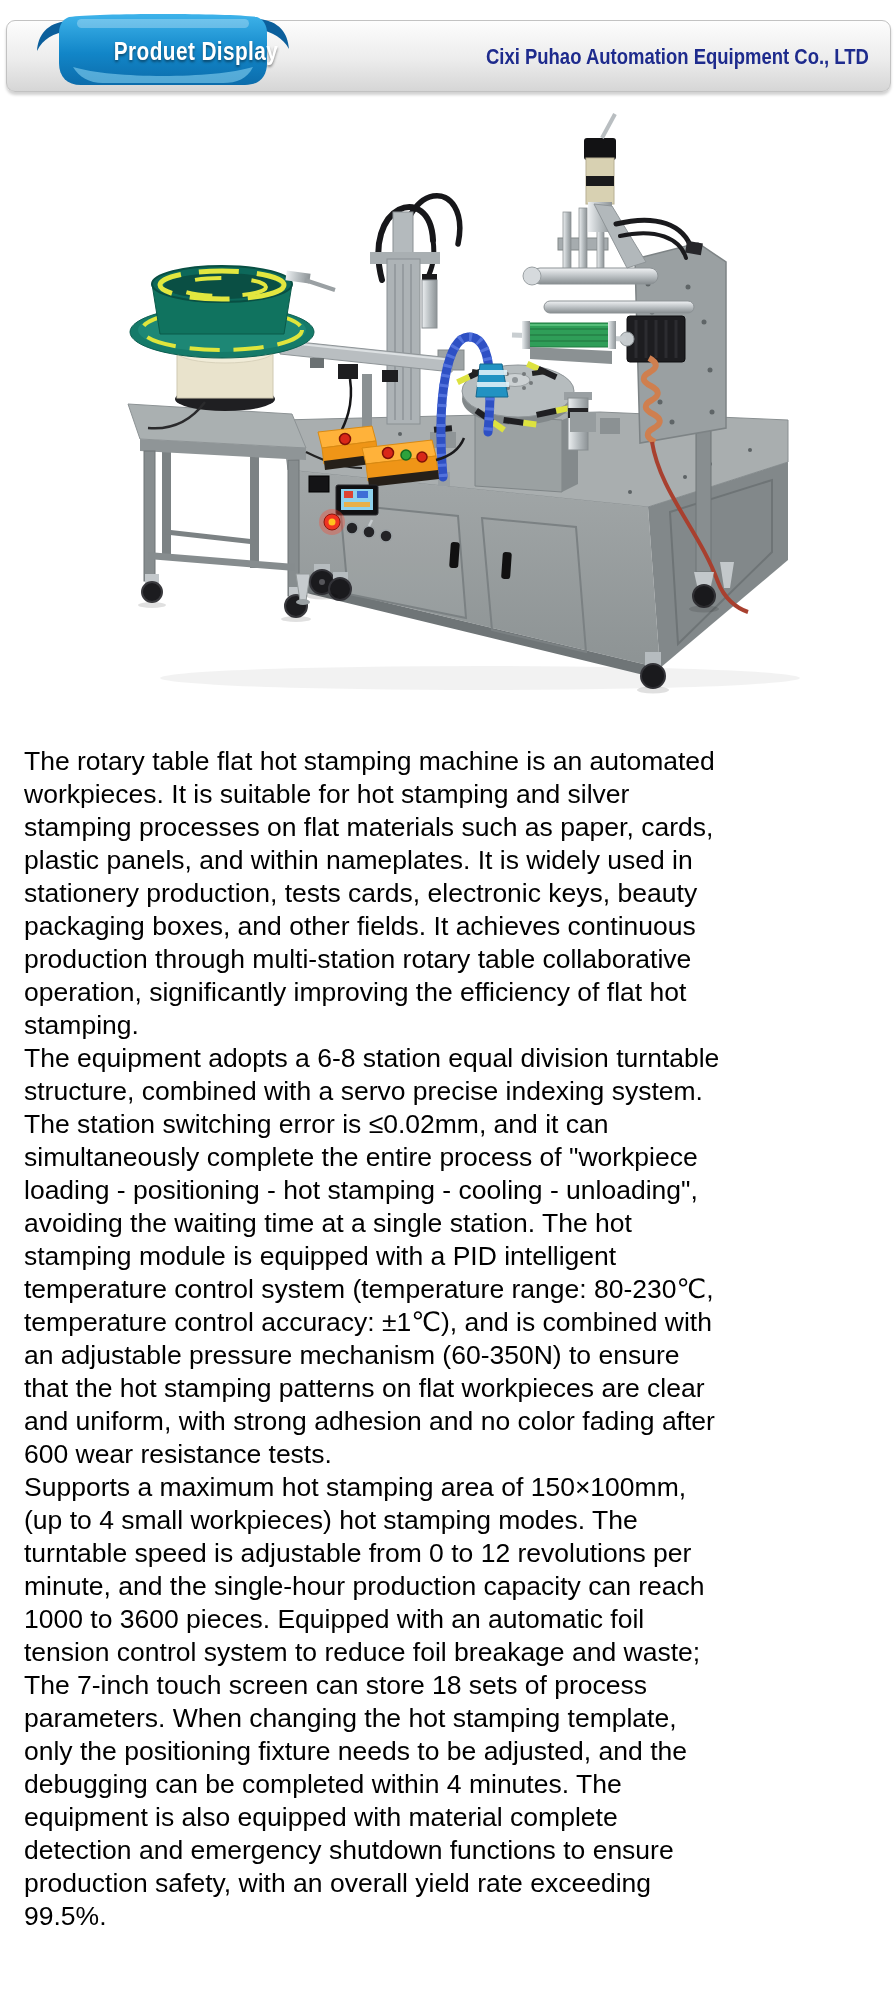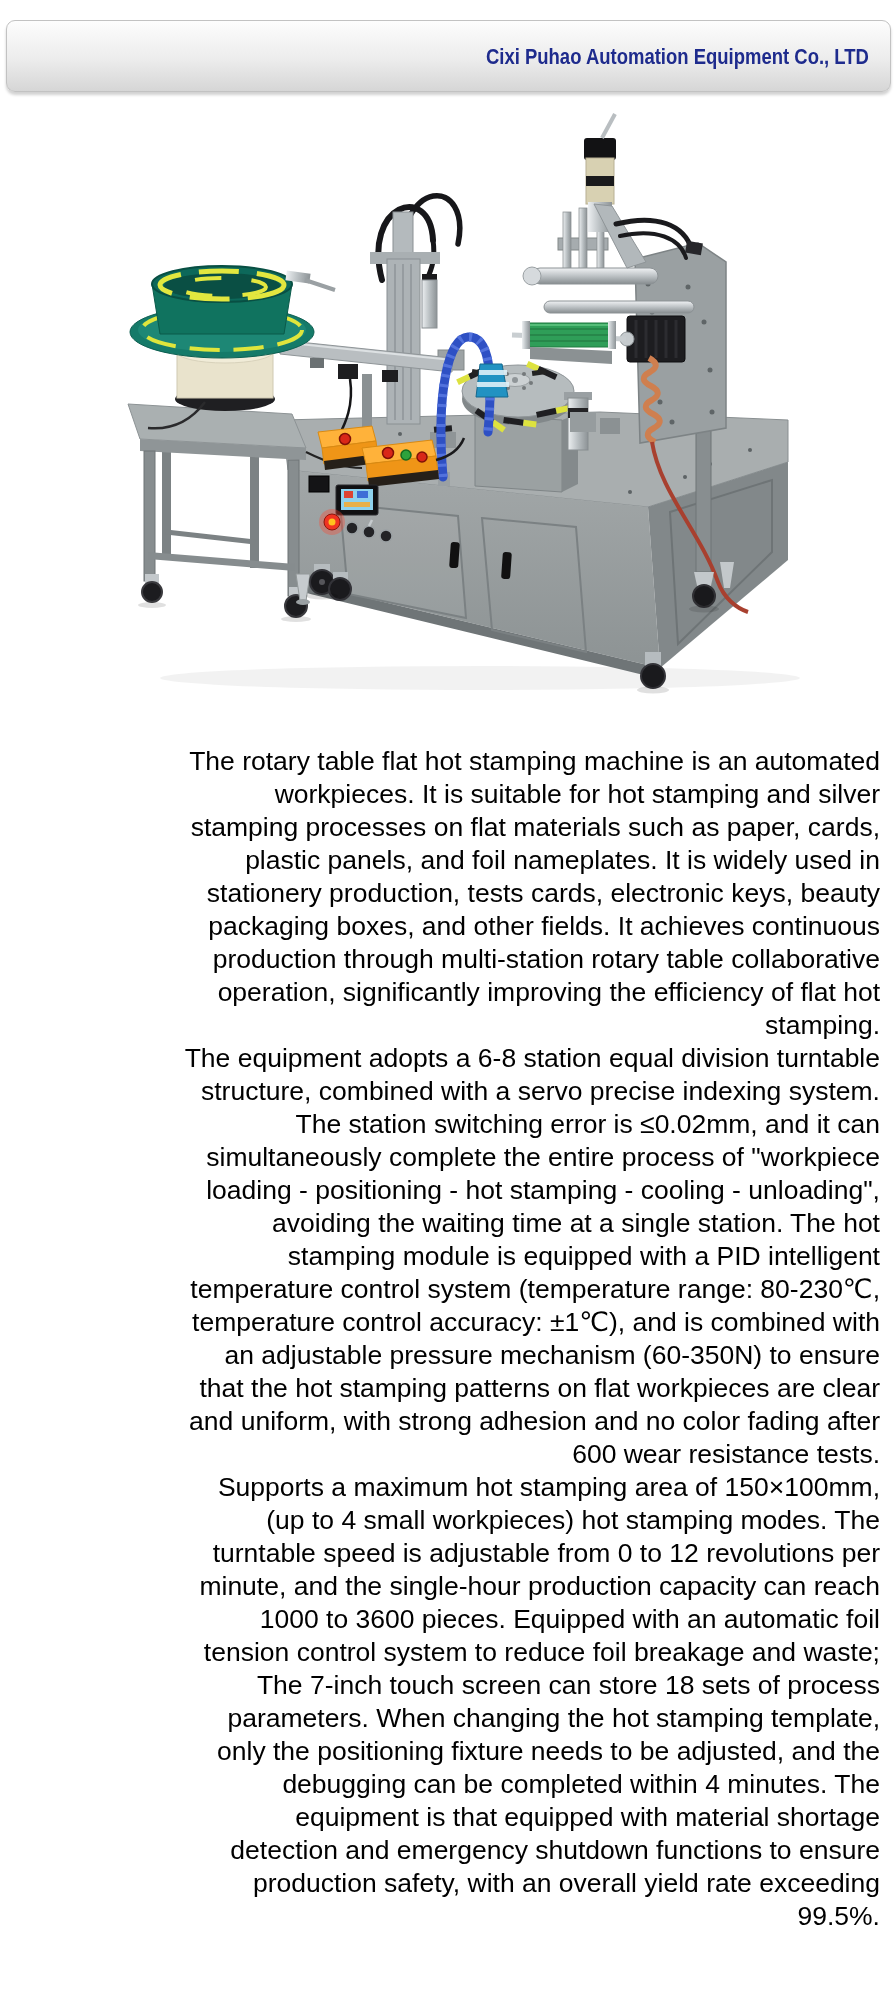--- a/index.html
+++ b/index.html
@@ -16,29 +16,46 @@
     transform:scaleX(.80);transform-origin:center;
     text-shadow:0 2px 3px rgba(0,0,0,.45);white-space:nowrap;}
   .company-name{position:absolute;right:26px;top:44px;font-size:22px;font-weight:700;
     color:#1e2b8d;transform:scaleX(.84);transform-origin:right center;white-space:nowrap;}
 
   
   .photo{position:absolute;left:100px;top:112px;width:700px;height:585px;}
 
   
   .desc{position:absolute;left:24px;top:745px;width:856px;color:#000;}
-  .tline{font-size:26.5px;line-height:33px;white-space:nowrap;text-align:right;}
+  .tline{font-size:26.5px;line-height:33px;white-space:nowrap;}
 </style>
 </head>
 <body>
 
 <div class="page">
 
   <div class="header-bar"></div>
 
+  <div class="ribbon-wrap">
+    <svg width="260" height="86" viewBox="0 0 260 86">
+      <defs>
+        <linearGradient id="rg" x1="0" y1="0" x2="0" y2="1">
+          <stop offset="0" stop-color="#3eb3ea"></stop>
+          <stop offset="0.55" stop-color="#1286c8"></stop>
+          <stop offset="1" stop-color="#0c6cab"></stop>
+        </linearGradient>
+      </defs>
+      <path d="M 34,16 C 14,18 5,30 4,46 C 10,34 20,28 36,26 Z" fill="#0b5f9c"></path>
+      <path d="M 226,14 C 246,16 255,28 256,44 C 250,33 240,27 224,24 Z" fill="#0b5f9c"></path>
+      <path d="M 36,12 C 30,14 26,20 26,28 L 26,58 C 26,72 34,80 48,80 L 212,80 C 226,80 234,72 234,58 L 234,28 C 234,20 230,14 224,12 C 196,8 64,8 36,12 Z" fill="url(#rg)"></path>
+      <path d="M 40,62 C 80,74 180,74 220,62 C 214,74 204,78 190,78 L 70,78 C 56,78 46,72 40,62 Z" fill="#8fd9f6" opacity="0.55"></path>
+      <rect x="44" y="14" width="172" height="9" rx="4.5" fill="rgba(255,255,255,0.28)"></rect>
+    </svg>
+    <div class="ribbon-label">Produet Display</div>
+  </div>
 
   <div class="company-name">Cixi Puhao Automation Equipment Co., LTD</div>
 
   <div class="photo">
   <svg width="700" height="585" viewBox="0 0 700 585">
     <defs>
       <linearGradient id="sv" x1="0" y1="0" x2="1" y2="0">
         <stop offset="0" stop-color="#eceff1"></stop>
             <stop offset="0.5" stop-color="#b9bfc2"></stop>
             <stop offset="1" stop-color="#8d9396"></stop>
@@ -296,21 +313,21 @@
       <ellipse cx="604" cy="497" rx="15" ry="3.5" fill="rgba(0,0,0,0.12)"></ellipse>
     </g>
   </svg>
   </div>
 
   <section class="desc">
     <div class="para">
         <div class="tline">The rotary table flat hot stamping machine is an automated</div>
         <div class="tline">workpieces. It is suitable for hot stamping and silver</div>
         <div class="tline">stamping processes on flat materials such as paper, cards,</div>
-        <div class="tline">plastic panels, and foil nameplates. It is widely used in</div>
+        <div class="tline">plastic panels, and within nameplates. It is widely used in</div>
         <div class="tline">stationery production, tests cards, electronic keys, beauty</div>
         <div class="tline">packaging boxes, and other fields. It achieves continuous</div>
         <div class="tline">production through multi-station rotary table collaborative</div>
         <div class="tline">operation, significantly improving the efficiency of flat hot</div>
         <div class="tline">stamping.</div>
       </div>
     <div class="para">
         <div class="tline">The equipment adopts a 6-8 station equal division turntable</div>
         <div class="tline">structure, combined with a servo precise indexing system.</div>
         <div class="tline">The station switching error is ≤0.02mm, and it can</div>
@@ -329,20 +346,20 @@
         <div class="tline">Supports a maximum hot stamping area of 150×100mm,</div>
         <div class="tline">(up to 4 small workpieces) hot stamping modes. The</div>
         <div class="tline">turntable speed is adjustable from 0 to 12 revolutions per</div>
         <div class="tline">minute, and the single-hour production capacity can reach</div>
         <div class="tline">1000 to 3600 pieces. Equipped with an automatic foil</div>
         <div class="tline">tension control system to reduce foil breakage and waste;</div>
         <div class="tline">The 7-inch touch screen can store 18 sets of process</div>
         <div class="tline">parameters. When changing the hot stamping template,</div>
         <div class="tline">only the positioning fixture needs to be adjusted, and the</div>
         <div class="tline">debugging can be completed within 4 minutes. The</div>
-        <div class="tline">equipment is that equipped with material shortage</div>
+        <div class="tline">equipment is also equipped with material complete</div>
         <div class="tline">detection and emergency shutdown functions to ensure</div>
         <div class="tline">production safety, with an overall yield rate exceeding</div>
         <div class="tline">99.5%.</div>
       </div>
   </section>
 
 </div>
 
 </body></html>

